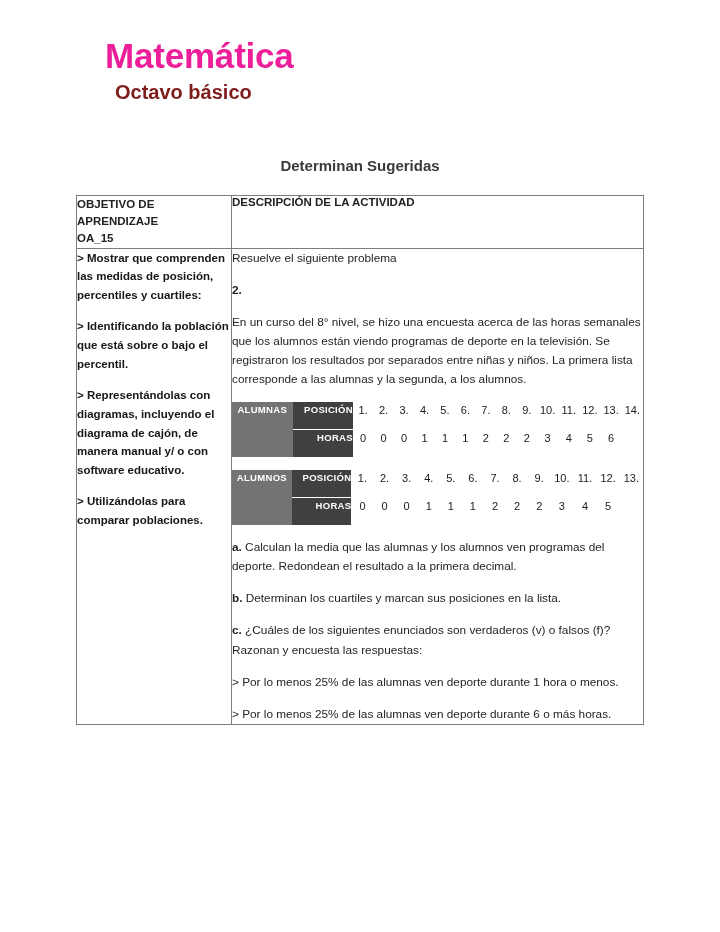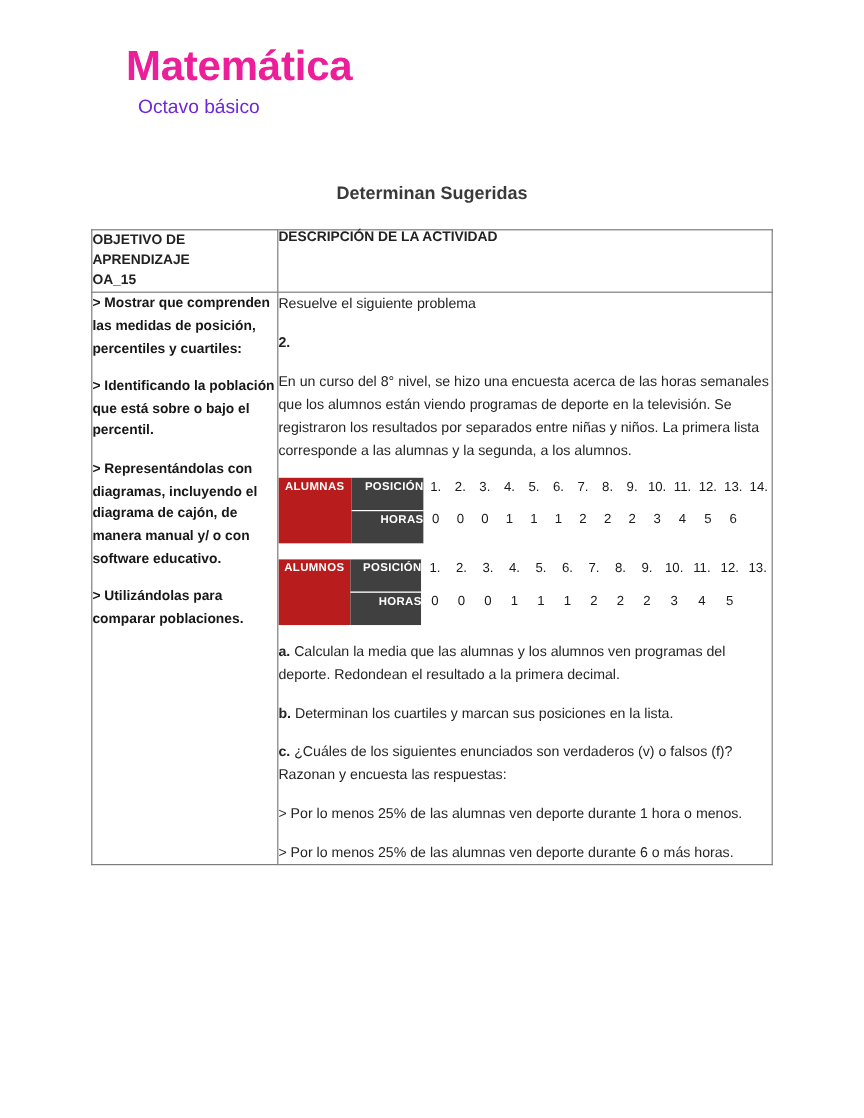--- a/index.html
+++ b/index.html
@@ -26,23 +26,23 @@
     box-sizing: border-box;
   }
   .subject-block { line-height: 1.05; }
   .subject-title {
     font-size: 35px;
     font-weight: bold;
     color: #ED1E9A;
     letter-spacing: -0.2px;
   }
   .subject-level {
-    font-size: 16px;
-    font-weight: normal;
-    color: #6d28d9;
+    font-size: 20px;
+    font-weight: bold;
+    color: #7f1d1d;
     margin-top: 7px;
     padding-left: 10px;
   }
   .unit-block {
     text-align: right;
     line-height: 1.15;
     padding-top: 9px;
   }
   .unit-name, .unit-oa {
     font-size: 19px;
@@ -122,21 +122,21 @@
   .data-table {
     border-collapse: collapse;
     table-layout: fixed;
     white-space: nowrap;
   }
   .data-table td {
     border: none;
     padding: 0;
   }
   .group-label {
-    background: #b91c1c;
+    background: #737373;
     color: #ffffff;
     font-size: 9.5px;
     font-weight: bold;
     letter-spacing: 0.3px;
     text-align: center;
     vertical-align: middle;
     width: 62px;
     height: 54px;
   }
   .row-label {

